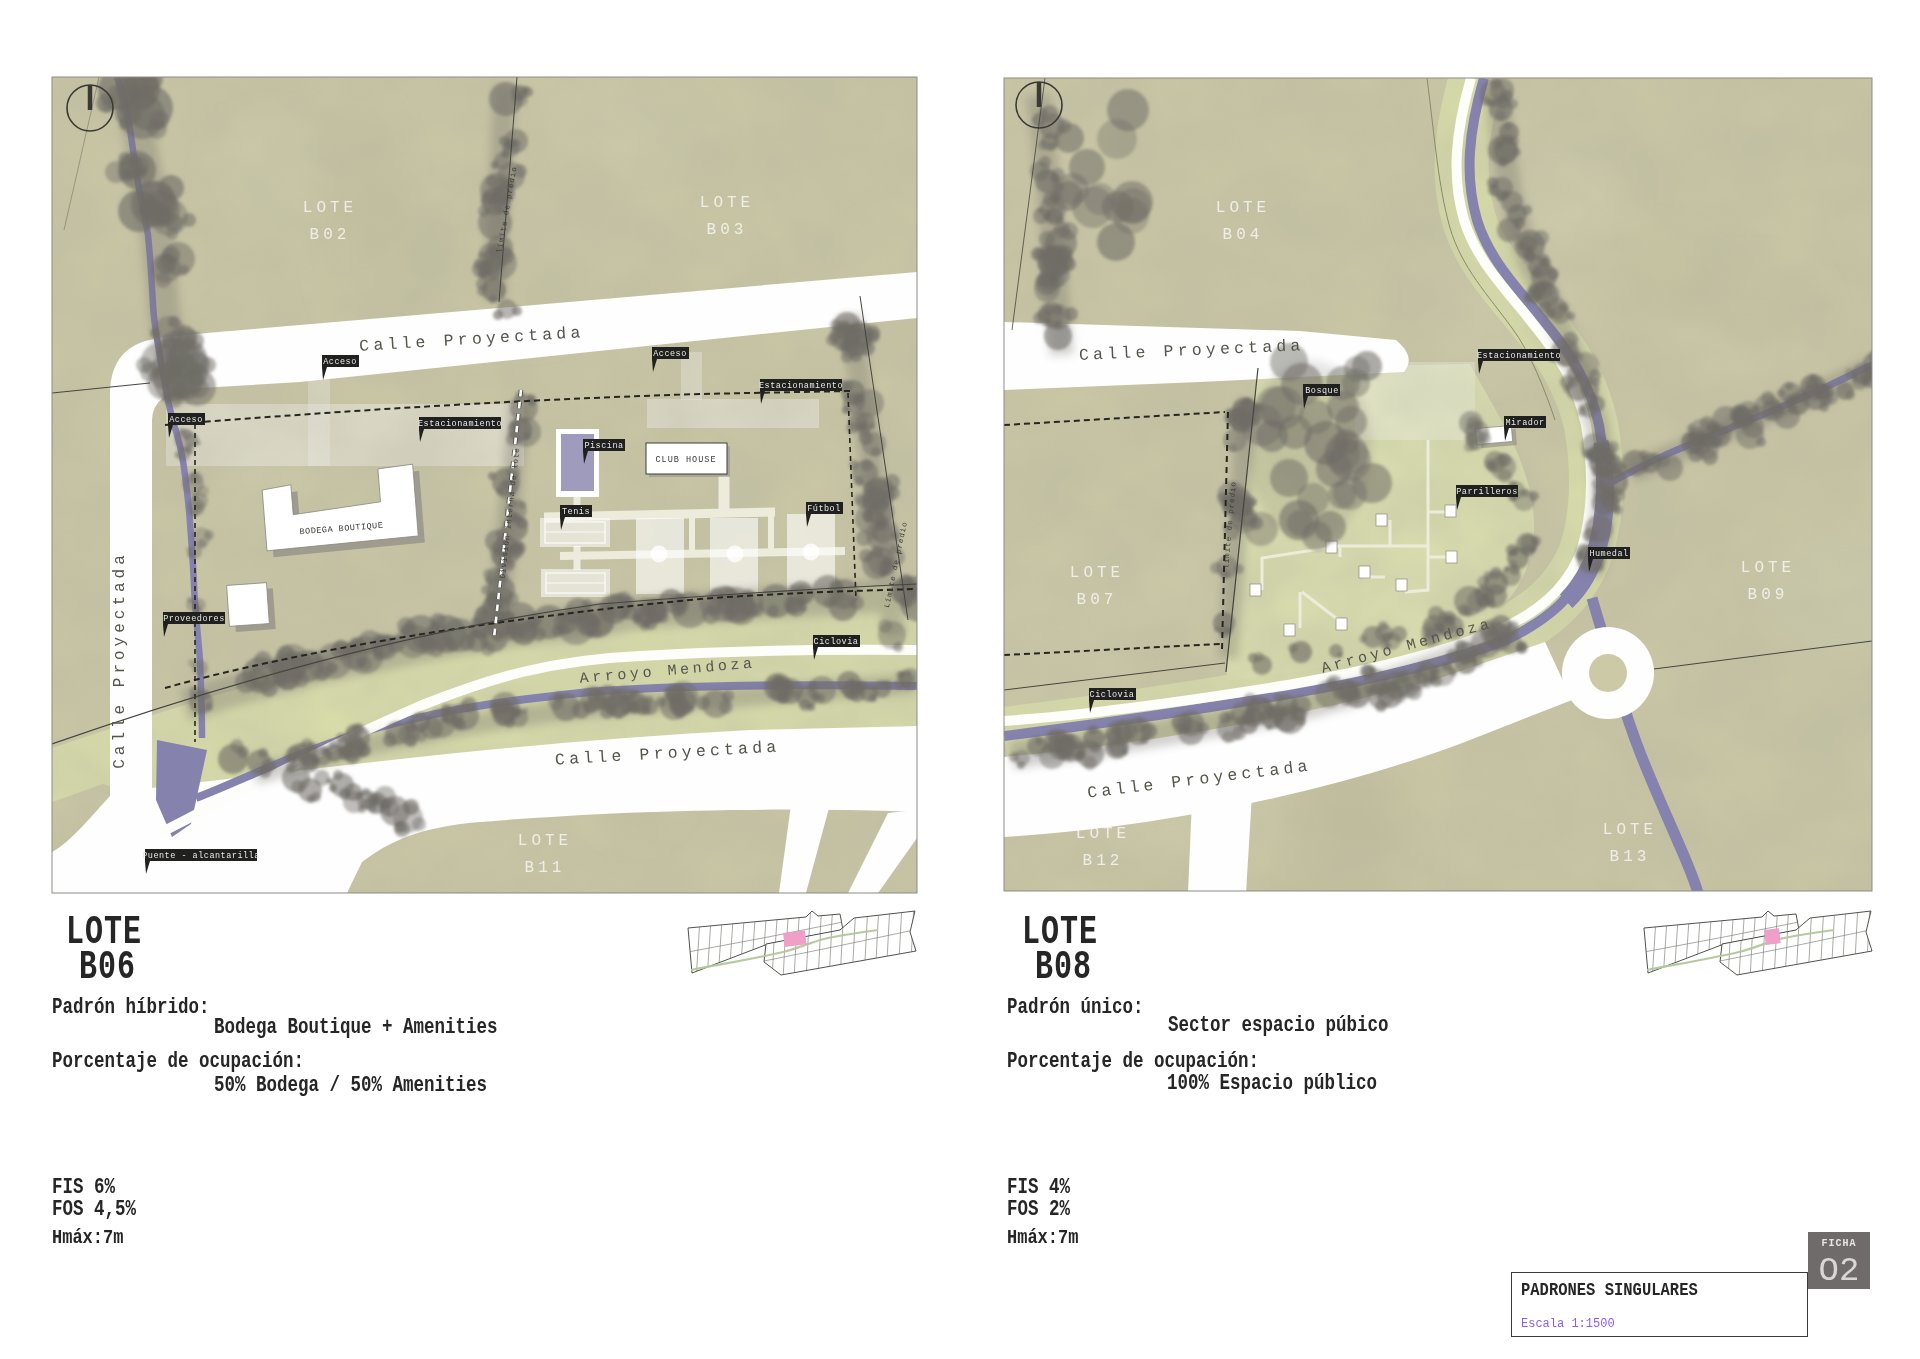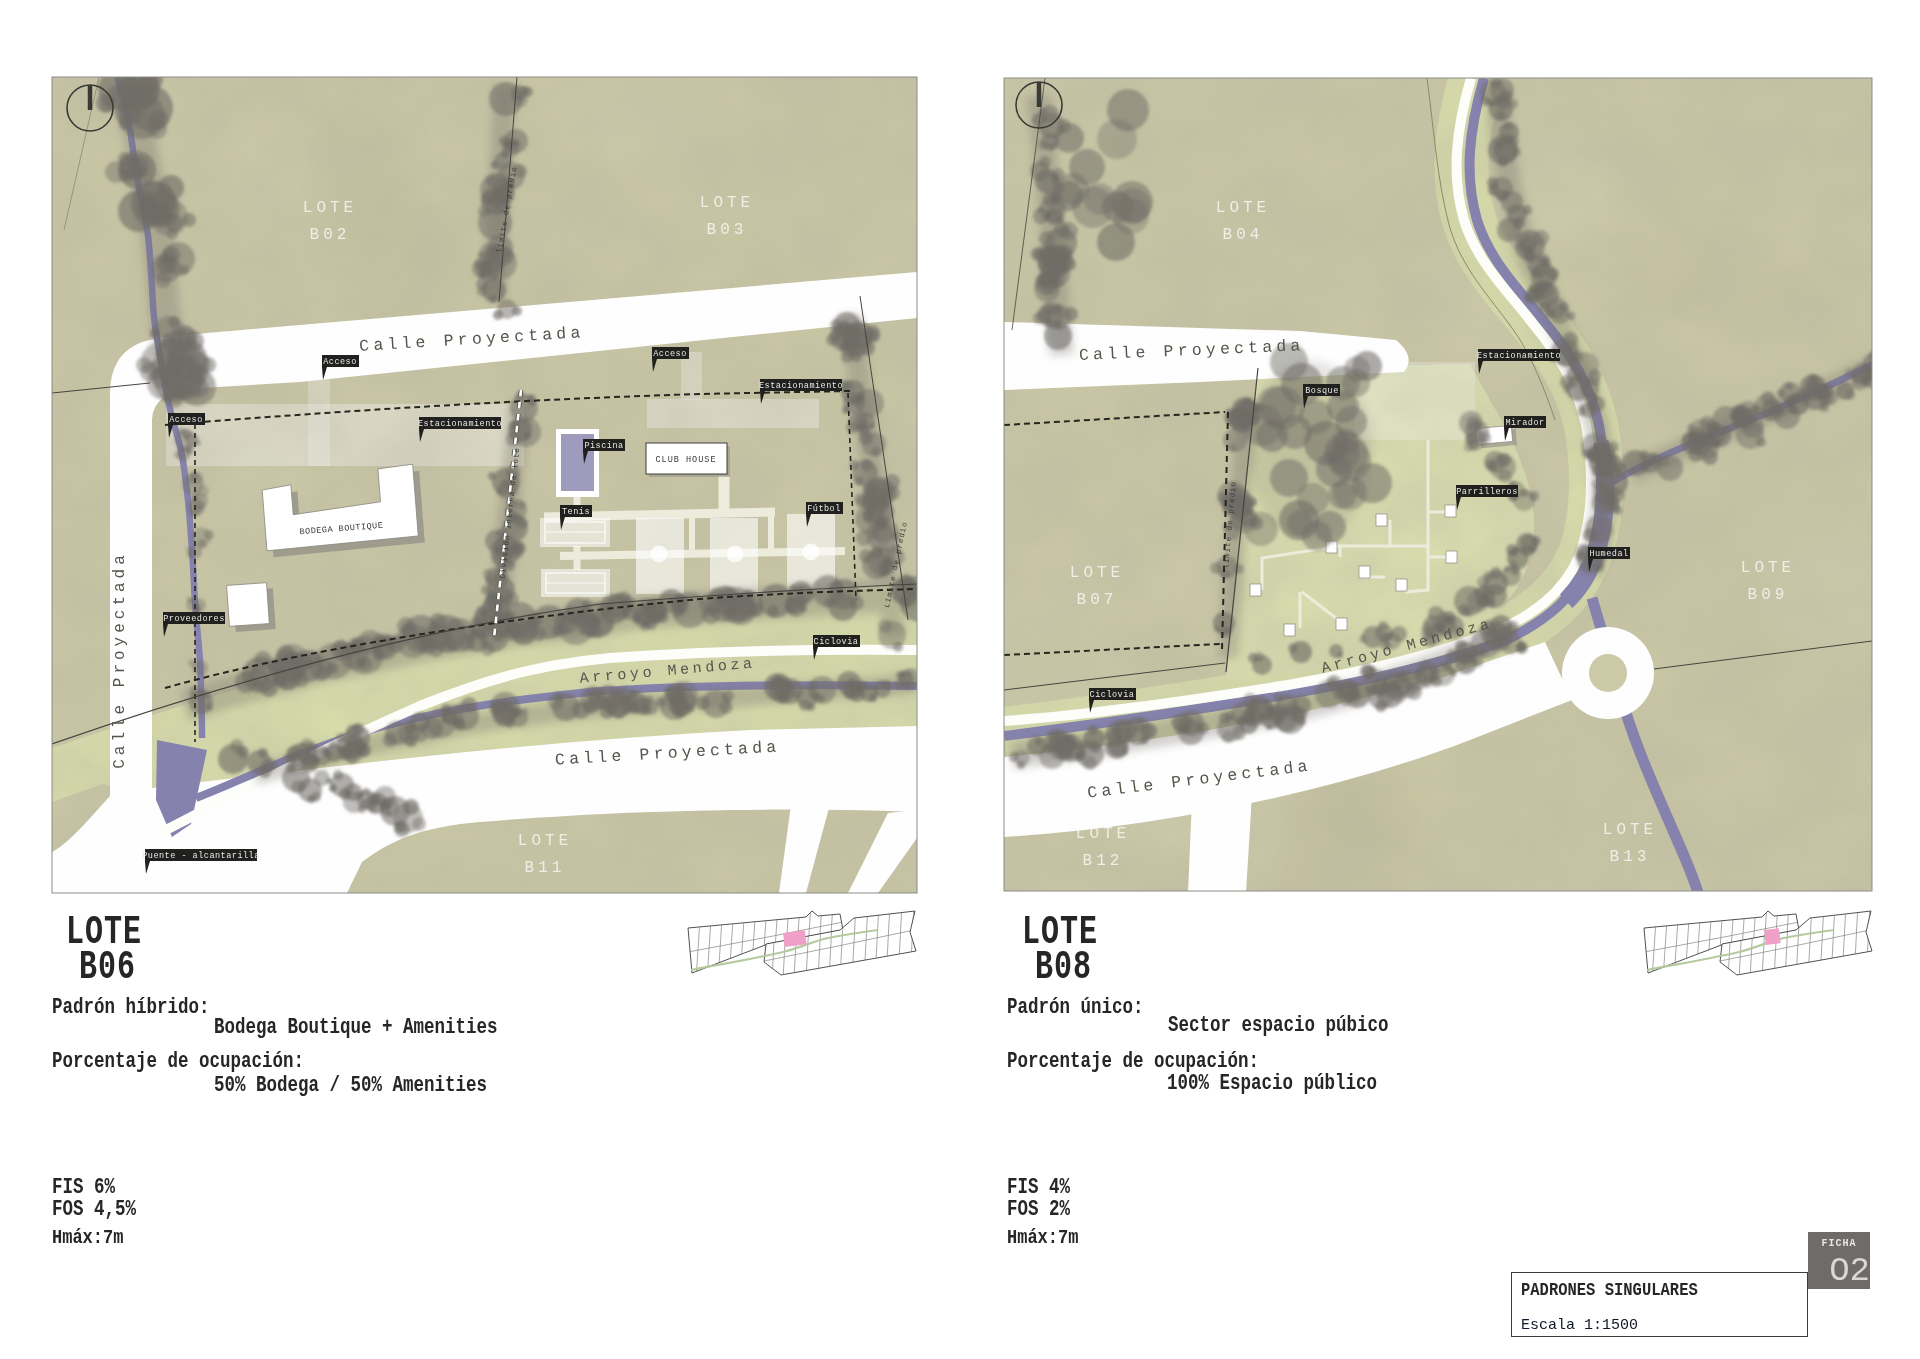--- a/index.html
+++ b/index.html
@@ -1924,19 +1924,19 @@
 <div class="abs b" style="left:1007px;top:995px;font-size:17.5px">Padrón único:</div>
 <div class="abs b" style="left:1168px;top:1013px;font-size:17.5px">Sector espacio púbico</div>
 <div class="abs b" style="left:1007px;top:1049px;font-size:17.5px">Porcentaje de ocupación:</div>
 <div class="abs b" style="left:1167px;top:1071px;font-size:17.5px">100% Espacio público</div>
 <div class="abs b" style="left:1007px;top:1175px;font-size:17.5px">FIS 4%</div>
 <div class="abs b" style="left:1007px;top:1197px;font-size:17.5px">FOS 2%</div>
 <div class="abs b" style="left:1007px;top:1226px;font-size:17px">Hmáx:7m</div>
 
 <div class="abs" style="left:1511px;top:1272px;width:297px;height:65px;border:1.5px solid #3c3c3c;background:#fff;box-sizing:border-box">
 <div class="b" style="position:absolute;left:9px;top:6px;font-size:15.5px">PADRONES SINGULARES</div>
-<div style="position:absolute;left:9px;top:44px;font-size:15px;color:#0f172a">Escala 1:1500</div>
+<div style="position:absolute;left:9px;top:44px;font-size:12px;color:#8b5cf6">Escala 1:1500</div>
 </div>
 
 <div class="abs" style="left:1808px;top:1232px;width:62px;height:57px;background:#6f6b6b">
 <div style="position:absolute;left:0;right:0;top:6px;text-align:center;font-size:10px;font-weight:bold;color:#e8e5e5;letter-spacing:1px">FICHA</div>
-<div style="position:absolute;left:0;right:0;top:20px;text-align:right;font-size:34px;color:#d9d6d6">O2</div>
+<div style="position:absolute;left:0;right:0;top:20px;text-align:center;font-size:34px;color:#d9d6d6">O2</div>
 </div>
 
 </body></html>

